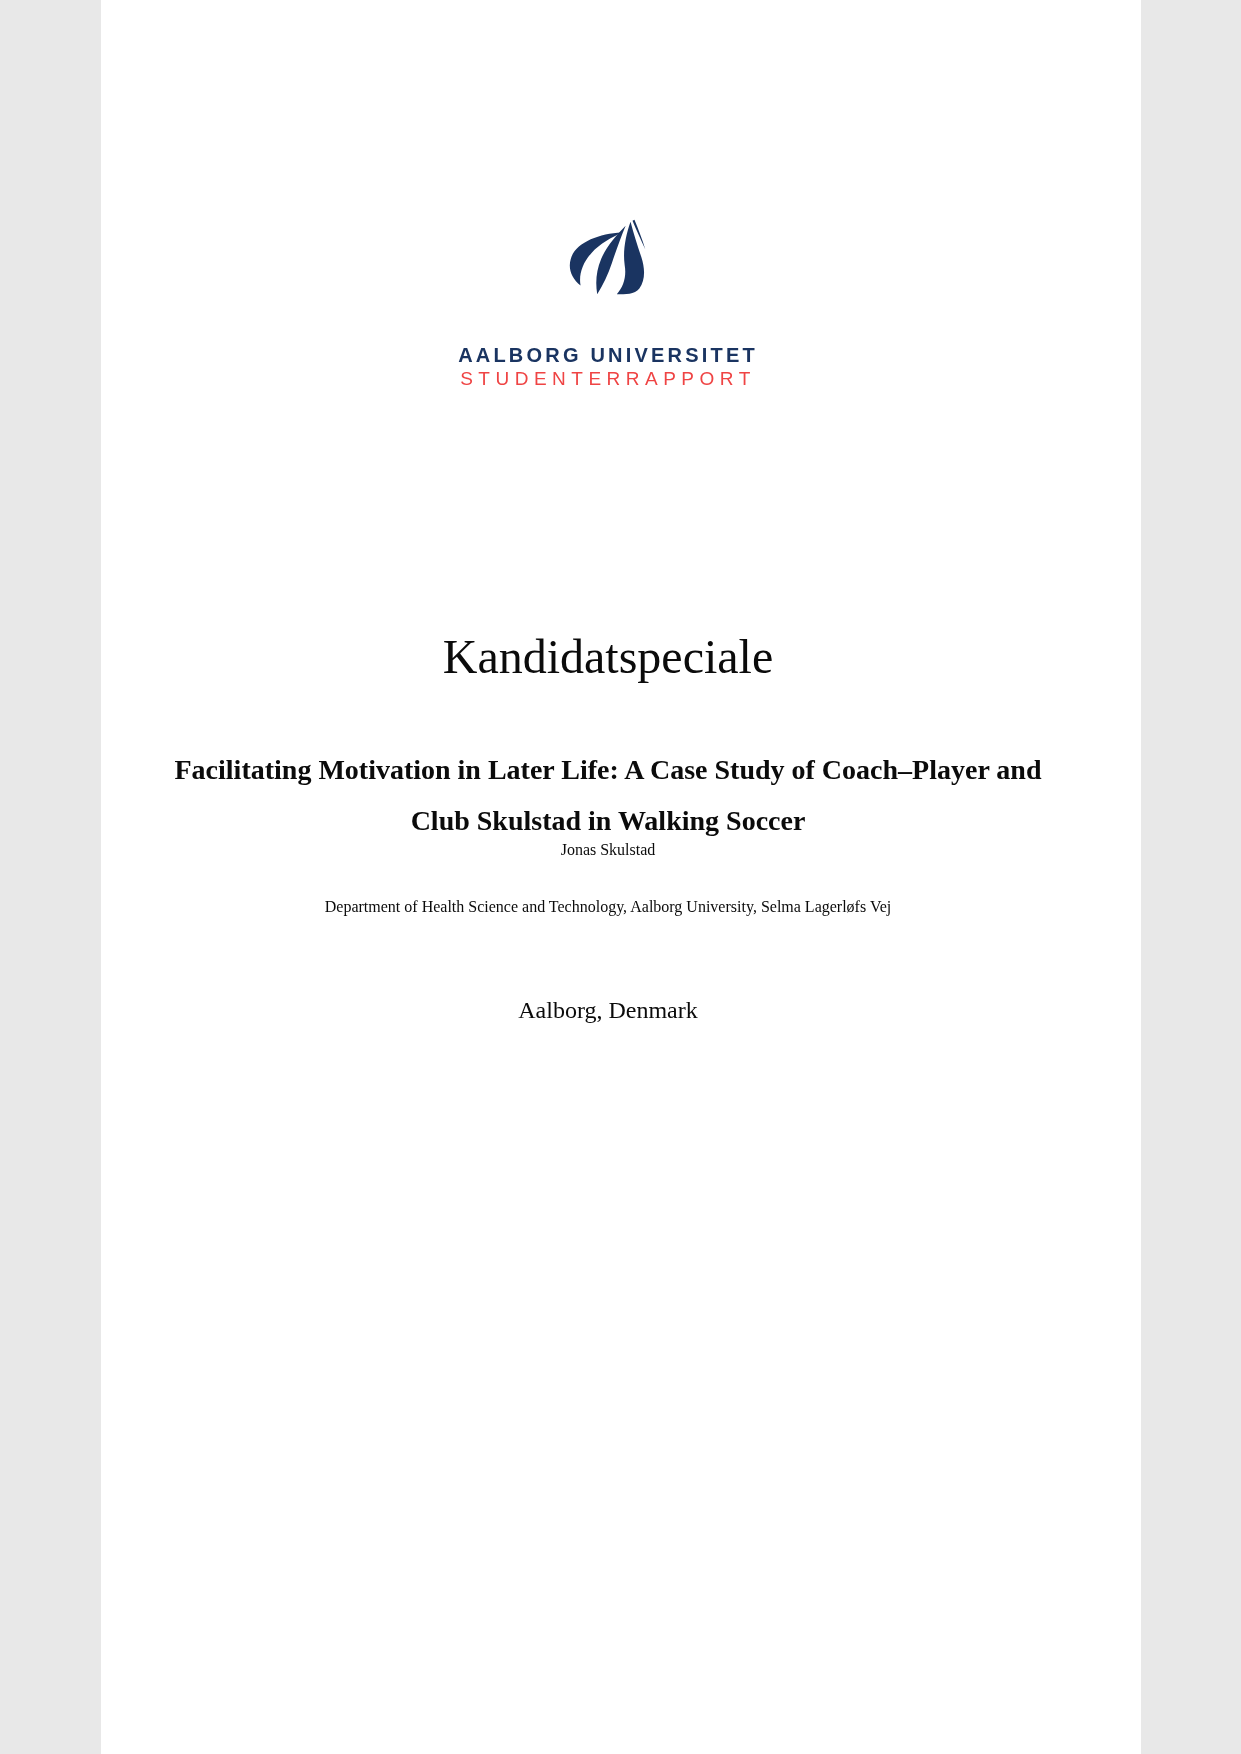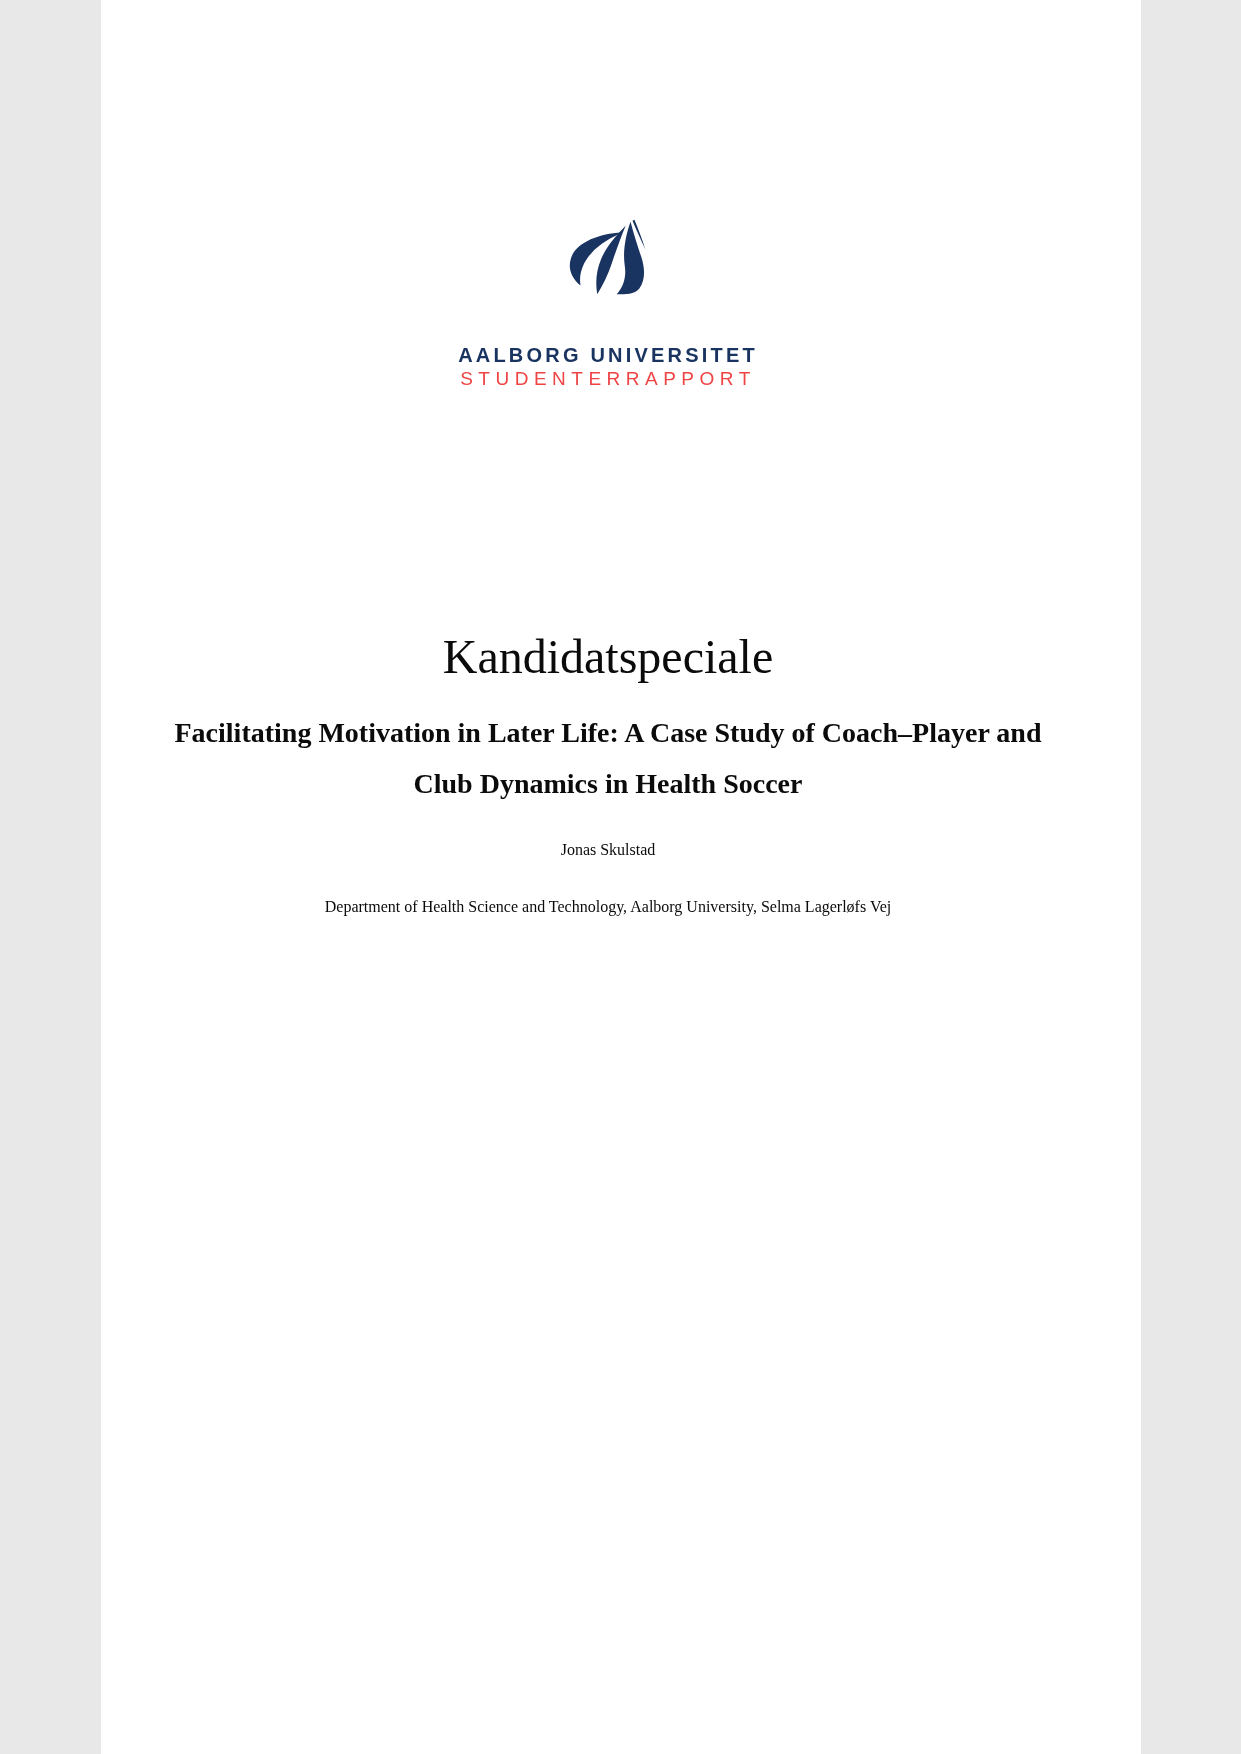--- a/index.html
+++ b/index.html
@@ -49,21 +49,21 @@
     color: #51555d;
   }
   .doc-type {
     top: 609px;
     font-size: 48px;
     line-height: 55px;
     font-weight: 400;
     margin-top: 20px;
   }
   .thesis-title {
-    top: 707px;
+    top: 744px;
     font-size: 28px;
     line-height: 51px;
     font-weight: 700;
   }
   .author {
     top: 835px;
     font-size: 16px;
     line-height: 30px;
   }
   .affiliation {
@@ -111,23 +111,24 @@
       </g>
     </svg>
     <div class="logo-wordmark" style="color: rgb(26, 52, 97);">AALBORG UNIVERSITET</div>
     <div class="logo-subline" style="color: #ef4444;">STUDENTERRAPPORT</div>
   </div>
 
   <div class="abs doc-type">Kandidatspeciale</div>
 
   <div class="abs thesis-title">
     <div>Facilitating Motivation in Later Life: A Case Study of Coach–Player and</div>
-    <div>Club Dynamics in Health Soccer</div>
+    <div>Club Skulstad in Walking Soccer</div>
   </div>
 
   <div class="abs author">Jonas Skulstad</div>
 
   <div class="abs affiliation">
     <div>Department of Health Science and Technology, Aalborg University, Selma Lagerløfs Vej</div>
   </div>
 
+  <div class="abs location">Aalborg, Denmark</div>
 
 </div>
 
 </body></html>

